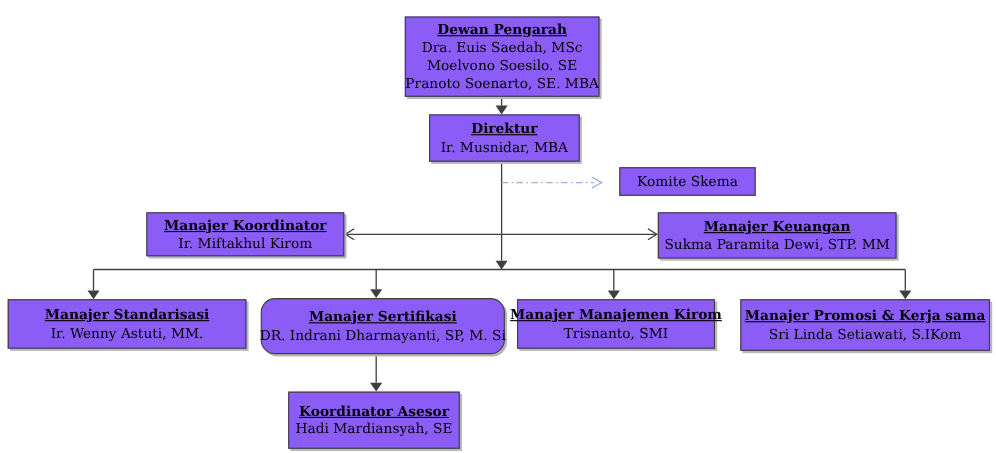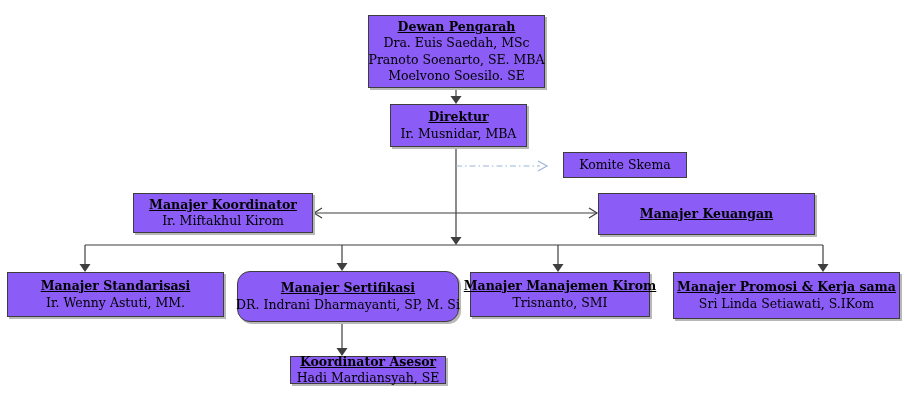--- a/index.html
+++ b/index.html
@@ -82,40 +82,41 @@
       <polygon points="336.5,263 347.5,263 342,271"></polygon>
       <polygon points="552.5,264 563.5,264 558,272"></polygon>
       <polygon points="817.5,264 828.5,264 823,272"></polygon>
       <polygon points="336.5,348 347.5,348 342,356"></polygon>
     </g>
   </svg>
 
   <div class="node" style="left:368px; top:15px; width:177px; height:73px;">
     <div class="title">Dewan Pengarah</div>
     <div>Dra. Euis Saedah, MSc</div>
+    <div>Moelvono Soesilo. SE</div>
     <div>Pranoto Soenarto, SE. MBA</div>
-    <div>Moelvono Soesilo. SE</div>
   </div>
 
   <div class="node" style="left:390px; top:104px; width:137px; height:43px;">
     <div class="title">Direktur</div>
     <div>Ir. Musnidar, MBA</div>
   </div>
 
   <div class="node plain" style="left:563px; top:152px; width:124px; height:26px;">
     <div class="title">Komite Skema</div>
   </div>
 
   <div class="node" style="left:133px; top:193px; width:180px; height:40px;">
     <div class="title">Manajer Koordinator</div>
     <div>Ir. Miftakhul Kirom</div>
   </div>
 
   <div class="node" style="left:598px; top:193px; width:217px; height:42px;">
     <div class="title">Manajer Keuangan</div>
+    <div>Sukma Paramita Dewi, STP. MM</div>
   </div>
 
   <div class="node" style="left:7px; top:272px; width:217px; height:45px;">
     <div class="title">Manajer Standarisasi</div>
     <div>Ir. Wenny Astuti, MM.</div>
   </div>
 
   <div class="node" style="left:237px; top:271px; width:222px; height:51px;border-radius:13px;">
     <div class="title">Manajer Sertifikasi</div>
     <div>DR. Indrani Dharmayanti, SP, M. Si</div>
@@ -124,18 +125,18 @@
   <div class="node" style="left:470px; top:272px; width:180px; height:45px;">
     <div class="title">Manajer Manajemen Kirom</div>
     <div>Trisnanto, SMI</div>
   </div>
 
   <div class="node" style="left:673px; top:272px; width:227px; height:47px;">
     <div class="title">Manajer Promosi &amp; Kerja sama</div>
     <div>Sri Linda Setiawati, S.IKom</div>
   </div>
 
-  <div class="node" style="left:262px; top:356px; width:156px; height:28px;margin-left:28px;">
+  <div class="node" style="left:262px; top:356px; width:156px; height:52px;">
     <div class="title">Koordinator Asesor</div>
     <div>Hadi Mardiansyah, SE</div>
   </div>
 
 </div>
 
 </body></html>

